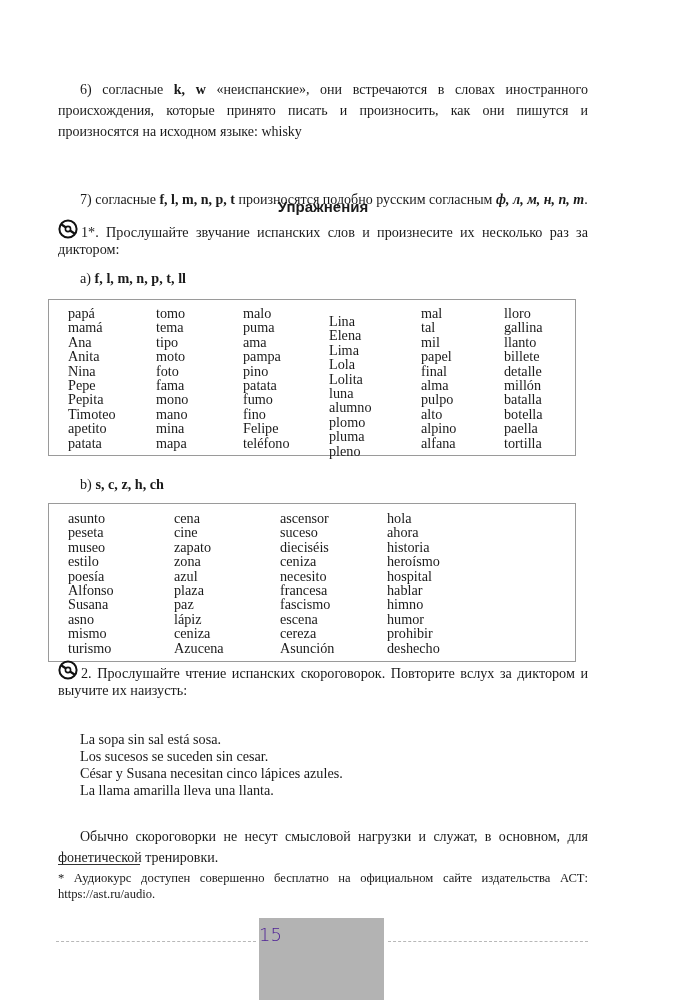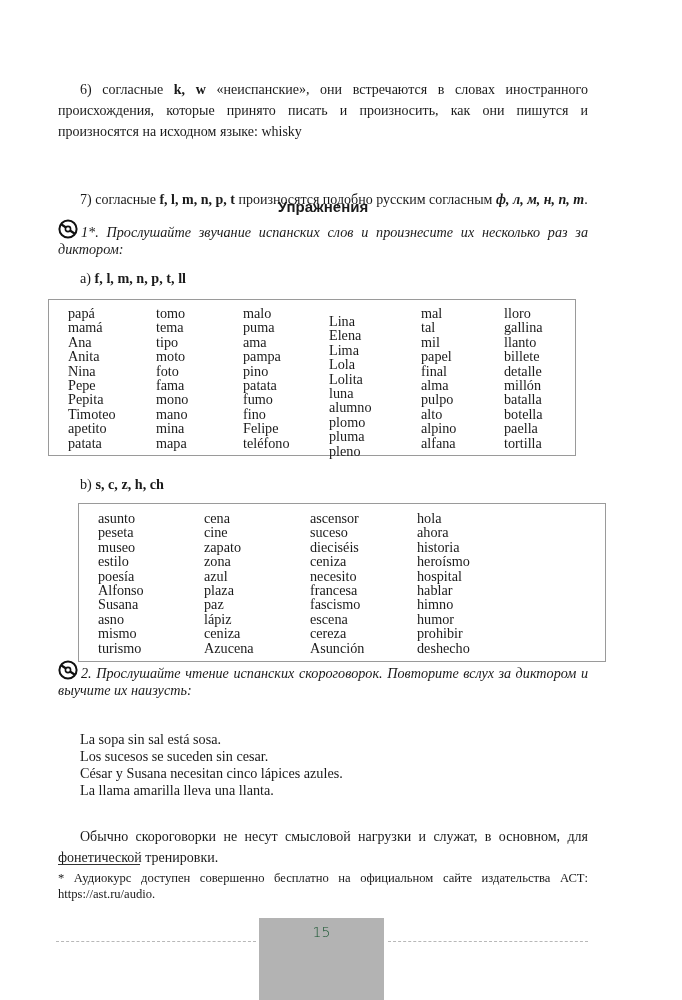--- a/index.html
+++ b/index.html
@@ -9,38 +9,38 @@
   }
   .abs { position: absolute; }
   .para { left: 58px; width: 530px; font-size: 14px; line-height: 21px; text-align: justify; }
   .indent { text-indent: 22px; }
   b.bold { font-weight: bold; }
   .ibold { font-weight: bold; font-style: italic; }
   .heading {
     left: 0; width: 646px; text-align: center; top: 198px;
     font-family: "Liberation Sans", "DejaVu Sans", sans-serif; font-weight: bold; font-size: 15px;
   }
-  .exercise { left: 58px; width: 530px; font-size: 14.2px; line-height: 17px; font-style: italic; text-align: justify; }
+  .exercise { left: 58px; width: 530px; font-size: 14.2px; line-height: 17px; text-align: justify; }
   .cd-icon { display: inline-block; width: 20px; height: 20px; vertical-align: -2px; margin-right: 3px; }
   .sublabel { left: 80px; font-size: 14.2px; }
   .wordbox {
     left: 48px; width: 528px; border: 1.5px solid #9a9a9a; box-sizing: border-box;
   }
   .col { position: absolute; top: 6px; font-size: 14.2px; line-height: 14.4px; }
   .col div { white-space: nowrap; }
   .tongue { left: 80px; font-size: 14.2px; line-height: 17px; }
   .fn-rule { left: 58px; top: 864px; width: 82px; height: 0; border-top: 1px solid #333; }
   .footnote { left: 58px; top: 870px; width: 530px; font-size: 12.6px; line-height: 16px; text-align: justify; }
   .dash-line { top: 941px; height: 0; border-top: 1.2px dashed #b8b8b8; }
   .page-box {
     left: 259px; top: 918px; width: 125px; height: 82px; background: #b3b3b3;
   }
   .page-num {
-    position: absolute; left: 0; width: 100%; top: 6px; text-align: center;
-    color: #14532d; font-family: "DejaVu Sans", sans-serif; font-size: 14px; font-weight: 300;
+    position: absolute; left: 0; width: 100%; top: 6px; 
+    color: #4c1d95; font-family: "DejaVu Sans", sans-serif; font-size: 18px; font-weight: 300;
   }
 </style>
 </head>
 <body>
 
 <div class="abs para indent" style="top:79px;"><span>6) согласные </span><b class="bold">k, w</b><span> «неиспанские», они встречаются в словах иностранного происхождения, которые принято писать и произносить, как они пишутся и произносятся на исходном языке: whisky</span></div>
 
 <div class="abs para indent" style="top:141px;margin-top:48px;"><span>7) согласные </span><b class="bold">f, l, m, n, p, t</b><span> произносятся подобно русским согласным </span><span class="ibold">ф, л, м, н, п, т</span><span>.</span></div>
 
 <div class="abs heading">Упражнения</div>
@@ -127,21 +127,21 @@
     <div>millón</div>
     <div>batalla</div>
     <div>botella</div>
     <div>paella</div>
     <div>tortilla</div>
   </div>
 </div>
 
 <div class="abs sublabel" style="top:476px;"><span>b) </span><b class="bold">s, c, z, h, ch</b></div>
 
-<div class="abs wordbox" style="top:503px; height:159px;margin-left:30px;">
+<div class="abs wordbox" style="top:503px; height:159px;">
   <div class="col" style="left:19px; top:7px;">
     <div>asunto</div>
     <div>peseta</div>
     <div>museo</div>
     <div>estilo</div>
     <div>poesía</div>
     <div>Alfonso</div>
     <div>Susana</div>
     <div>asno</div>
     <div>mismo</div>

